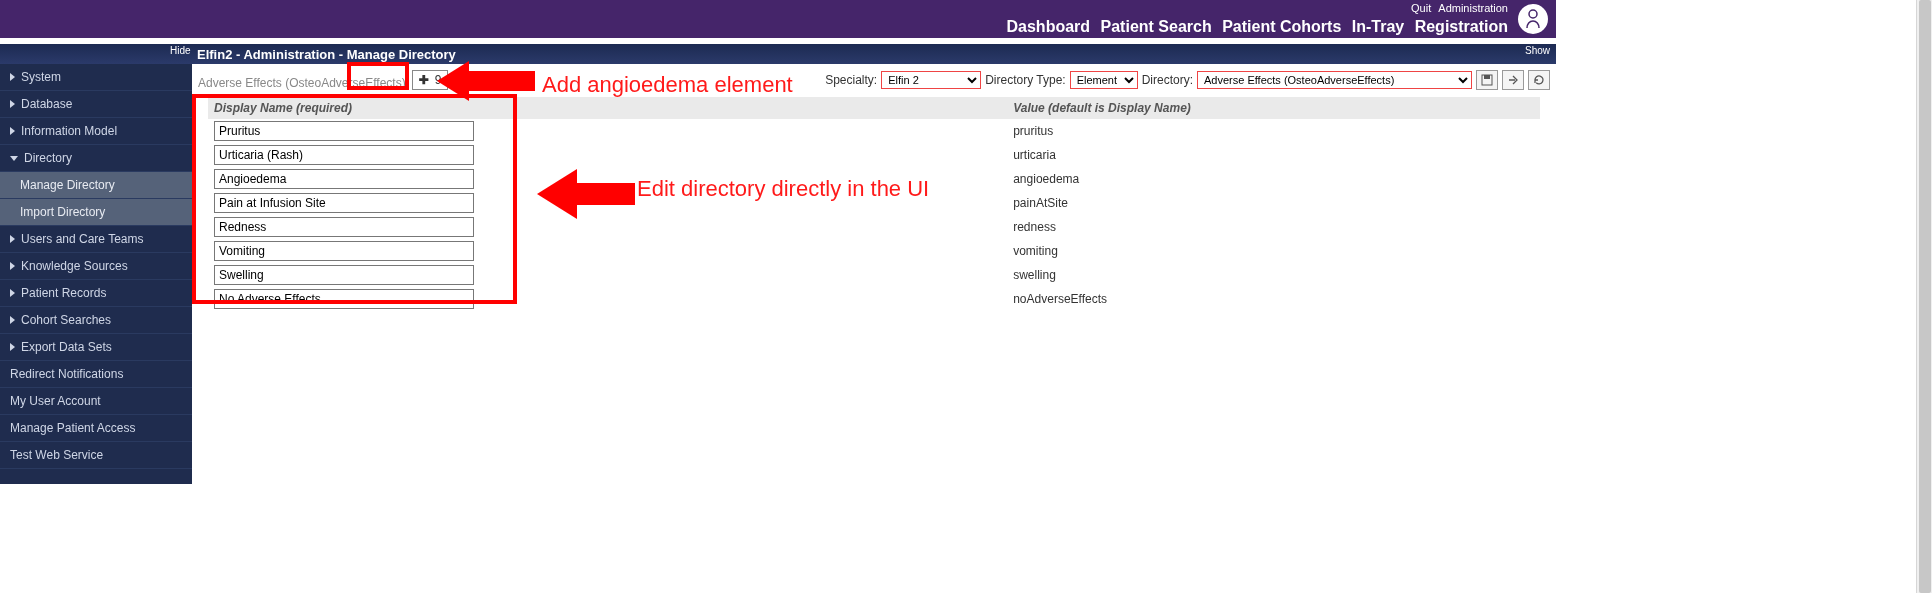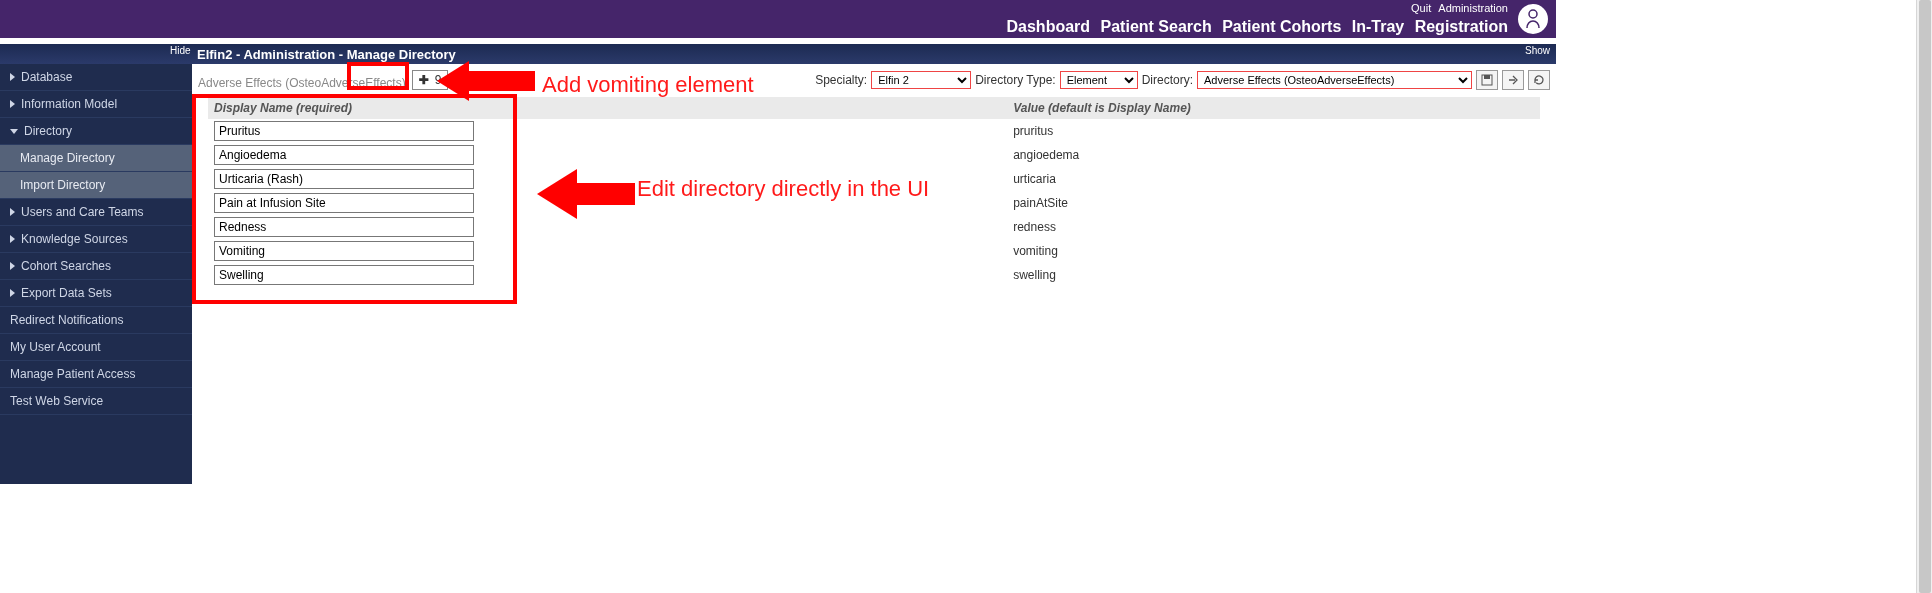--- a/index.html
+++ b/index.html
@@ -77,20 +77,24 @@
 <div class="sub-header">
   <span class="hide">Hide</span>
   <span class="title">Elfin2 - Administration - Manage Directory</span>
   <span class="show">Show</span>
 </div>
 
 <div class="layout">
   <div class="sidebar">
     <div class="item">
         <span class="tri"></span>
+        <span>System</span>
+      </div>
+    <div class="item">
+        <span class="tri"></span>
         <span>Database</span>
       </div>
     <div class="item">
         <span class="tri"></span>
         <span>Information Model</span>
       </div>
     <div class="item">
         <span class="tri down"></span>
         <span>Directory</span>
       </div>
@@ -100,20 +104,24 @@
     <div class="item sub">
         <span>Import Directory</span>
       </div>
     <div class="item">
         <span class="tri"></span>
         <span>Users and Care Teams</span>
       </div>
     <div class="item">
         <span class="tri"></span>
         <span>Knowledge Sources</span>
+      </div>
+    <div class="item">
+        <span class="tri"></span>
+        <span>Patient Records</span>
       </div>
     <div class="item">
         <span class="tri"></span>
         <span>Cohort Searches</span>
       </div>
     <div class="item">
         <span class="tri"></span>
         <span>Export Data Sets</span>
       </div>
     <div class="item">
@@ -134,21 +142,21 @@
     <div class="toolbar">
       <span class="dir-label">Adverse Effects (OsteoAdverseEffects)</span>
       <span class="plus-box">
         <span class="plus">✚</span>
         <span>9</span>
       </span>
       <div class="right">
         <span class="lbl">Specialty:</span>
         <select style="width:100px;"><option>Elfin 2</option></select>
         <span class="lbl">Directory Type:</span>
-        <select style="width:78px;"><option>Element</option></select>
+        <select style="width:68px;"><option>Element</option></select>
         <span class="lbl">Directory:</span>
         <select class="wide"><option>Adverse Effects (OsteoAdverseEffects)</option></select>
         <span class="icon-btn">
           <svg width="12" height="12" viewBox="0 0 12 12">
               <rect x="1" y="1" width="10" height="10" fill="none" stroke="#555"></rect>
               <rect x="3" y="1" width="6" height="4" fill="#555"></rect>
             </svg>
         </span>
         <span class="icon-btn">
           <svg width="12" height="12" viewBox="0 0 12 12">
@@ -170,55 +178,59 @@
             <th class="col-display">Display Name (required)</th>
             <th class="col-value">Value (default is Display Name)</th>
           </tr>
         </thead>
         <tbody>
           <tr>
               <td class="inpcell"><input type="text" value="Pruritus" style=""></td>
               <td>pruritus</td>
             </tr>
           <tr>
+              <td class="inpcell"><input type="text" value="Urticaria (Rash)" style=""></td>
+              <td>urticaria</td>
+            </tr>
+          <tr>
               <td class="inpcell"><input type="text" value="Angioedema" style=""></td>
               <td>angioedema</td>
             </tr>
           <tr>
-              <td class="inpcell"><input type="text" value="Urticaria (Rash)" style=""></td>
-              <td>urticaria</td>
-            </tr>
-          <tr>
               <td class="inpcell"><input type="text" value="Pain at Infusion Site" style=""></td>
               <td>painAtSite</td>
             </tr>
           <tr>
               <td class="inpcell"><input type="text" value="Redness" style=""></td>
               <td>redness</td>
             </tr>
           <tr>
               <td class="inpcell"><input type="text" value="Vomiting" style=""></td>
               <td>vomiting</td>
             </tr>
           <tr>
               <td class="inpcell"><input type="text" value="Swelling" style=""></td>
               <td>swelling</td>
+            </tr>
+          <tr>
+              <td class="inpcell"><input type="text" value="No Adverse Effects" style=""></td>
+              <td>noAdverseEffects</td>
             </tr>
         </tbody>
       </table>
     </div>
 
     <div class="anno-box-top" style="left:155px; top:-2px; width:62px; height:28px;"></div>
     <div class="anno-box-main" style="left:0px; top:30px; width:325px; height:210px;"></div>
 
     <div class="anno-arrow" style="left:245px; top:-3px; width:100px; height:40px;">
       <div class="head" style="left:0; top:0; border-top:20px solid transparent; border-bottom:20px solid transparent; border-right:32px solid #ff0000;"></div>
       <div class="shaft" style="left:30px; top:10px; width:68px; height:20px;"></div>
     </div>
-    <div class="anno-text" style="left:350px; top:8px;">Add vomiting element</div>
+    <div class="anno-text" style="left:350px; top:8px;">Add angioedema element</div>
 
     <div class="anno-arrow" style="left:345px; top:105px; width:100px; height:50px;">
       <div class="head" style="left:0; top:0; border-top:25px solid transparent; border-bottom:25px solid transparent; border-right:40px solid #ff0000;"></div>
       <div class="shaft" style="left:38px; top:14px; width:60px; height:22px;"></div>
     </div>
     <div class="anno-text" style="left:445px; top:112px;">Edit directory directly in the UI</div>
 
   </div>
 </div>
 

